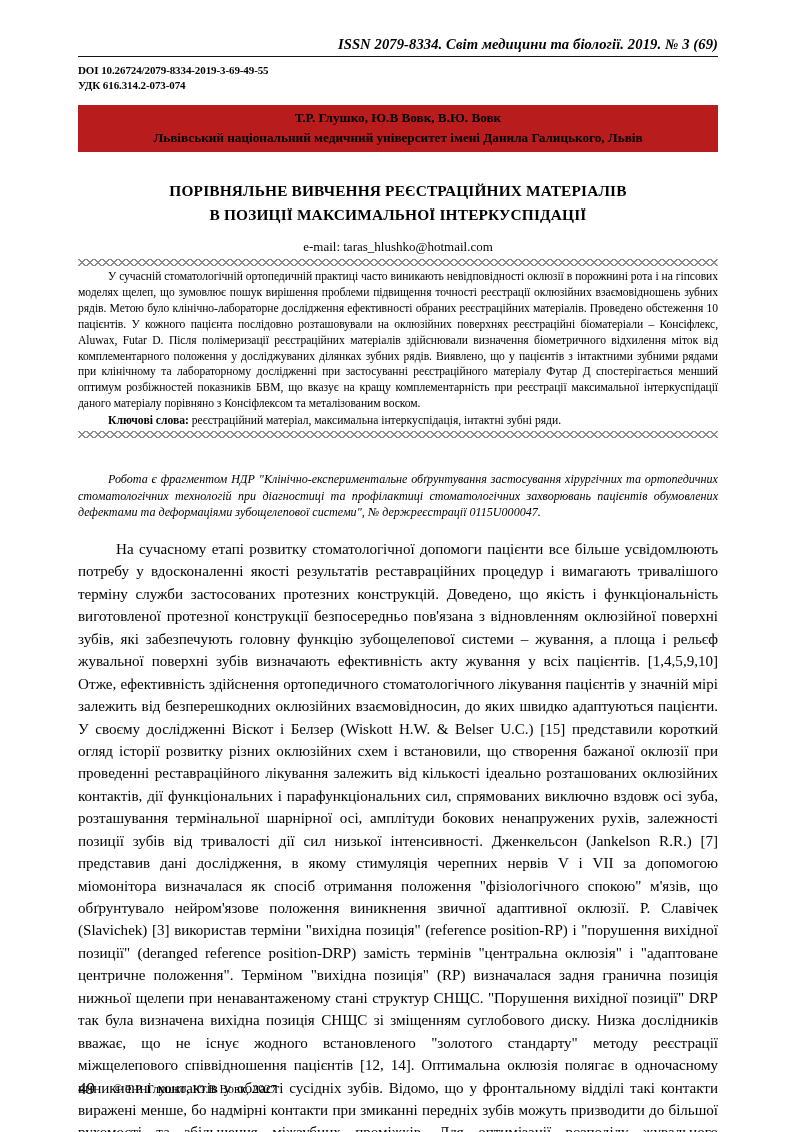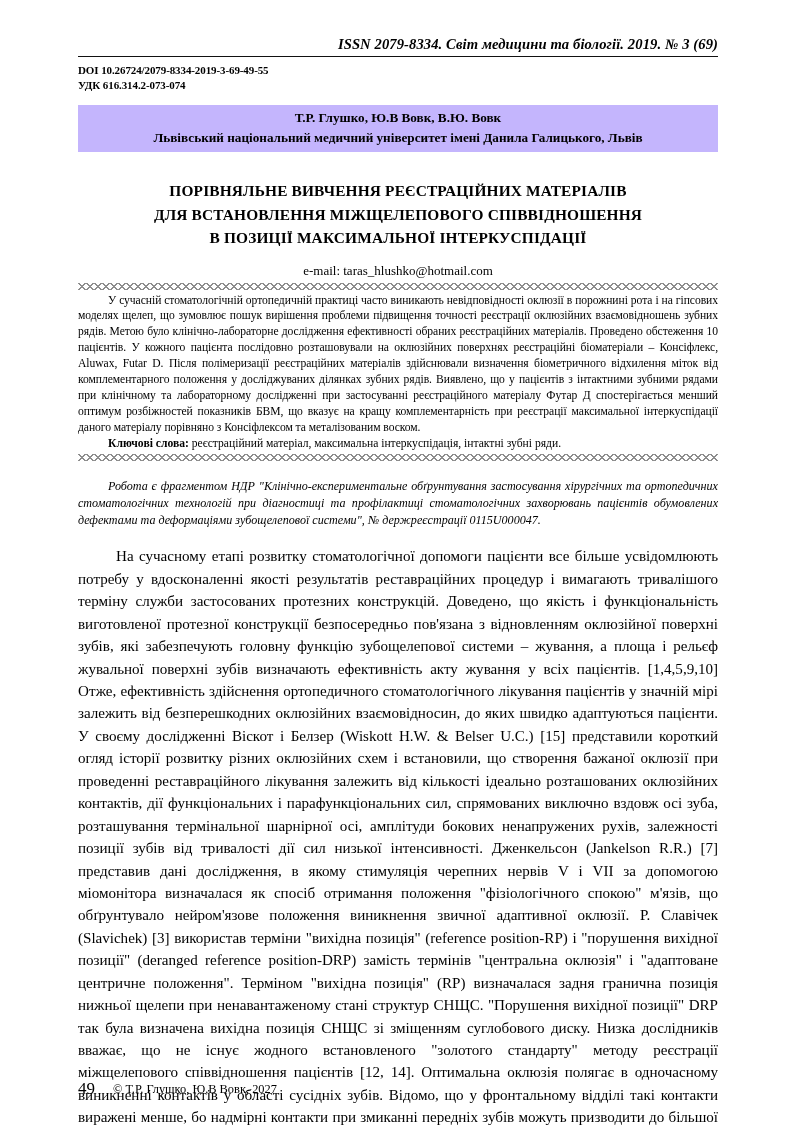--- a/index.html
+++ b/index.html
@@ -45,21 +45,21 @@
   
   .idblock {
     font-weight: bold;
     font-size: 11px;
     line-height: 1.33;
     letter-spacing: -0.1px;
   }
 
   
   .authorband {
-    background: #c4b5fd;
+    background: #b91c1c;
     text-align: center;
     font-weight: bold;
     font-size: 13.2px;
     line-height: 1.52;
     margin-top: 13px;
     padding: 3px 2px 4px 2px;
   }
 
   
   .title {
@@ -111,21 +111,21 @@
   }
   .keywords b { font-weight: bold; }
 
   
   .funding {
     font-style: italic;
     font-size: 12.1px;
     line-height: 1.38;
     text-align: justify;
     text-indent: 30px;
-    margin-top: 17px;
+    margin-top: 33px;
   }
 
   
   .body {
     font-size: 15.1px;
     line-height: 1.487;
     text-align: justify;
     text-indent: 38px;
     margin-top: 17px;
     letter-spacing: -0.02px;
@@ -170,21 +170,20 @@
       <div>УДК 616.314.2-073-074</div>
     </div>
 
     <div class="authorband">
       <div>Т.Р. Глушко, Ю.В Вовк, В.Ю. Вовк</div>
       <div>Львівський національний медичний університет імені Данила Галицького, Львів</div>
     </div>
 
     <div class="title">
       <div>ПОРІВНЯЛЬНЕ ВИВЧЕННЯ РЕЄСТРАЦІЙНИХ МАТЕРІАЛІВ</div>
-      <div>ДЛЯ ВСТАНОВЛЕННЯ МІЖЩЕЛЕПОВОГО СПІВВІДНОШЕННЯ</div>
       <div>В ПОЗИЦІЇ МАКСИМАЛЬНОЇ ІНТЕРКУСПІДАЦІЇ</div>
     </div>
 
     <div class="email">e-mail: taras_hlushko@hotmail.com</div>
 
     <div class="wave top"></div>
 
     <div class="abstract">У сучасній стоматологічній ортопедичній практиці часто виникають невідповідності оклюзії в порожнині рота і на гіпсових моделях щелеп, що зумовлює пошук вирішення проблеми підвищення точності реєстрації оклюзійних взаємовідношень зубних рядів. Метою було клінічно-лабораторне дослідження ефективності обраних реєстраційних матеріалів. Проведено обстеження 10 пацієнтів. У кожного пацієнта послідовно розташовували на оклюзійних поверхнях реєстраційні біоматеріали – Консіфлекс, Aluwax, Futar D. Після полімеризації реєстраційних матеріалів здійснювали визначення біометричного відхилення міток від комплементарного положення у досліджуваних ділянках зубних рядів. Виявлено, що у пацієнтів з інтактними зубними рядами при клінічному та лабораторному дослідженні  при застосуванні  реєстраційного  матеріалу Футар  Д спостерігається менший оптимум розбіжностей показників БВМ, що вказує на кращу комплементарність при реєстрації максимальної інтеркуспідації даного матеріалу порівняно з Консіфлексом та металізованим воском.</div>
 
     <div class="keywords">

